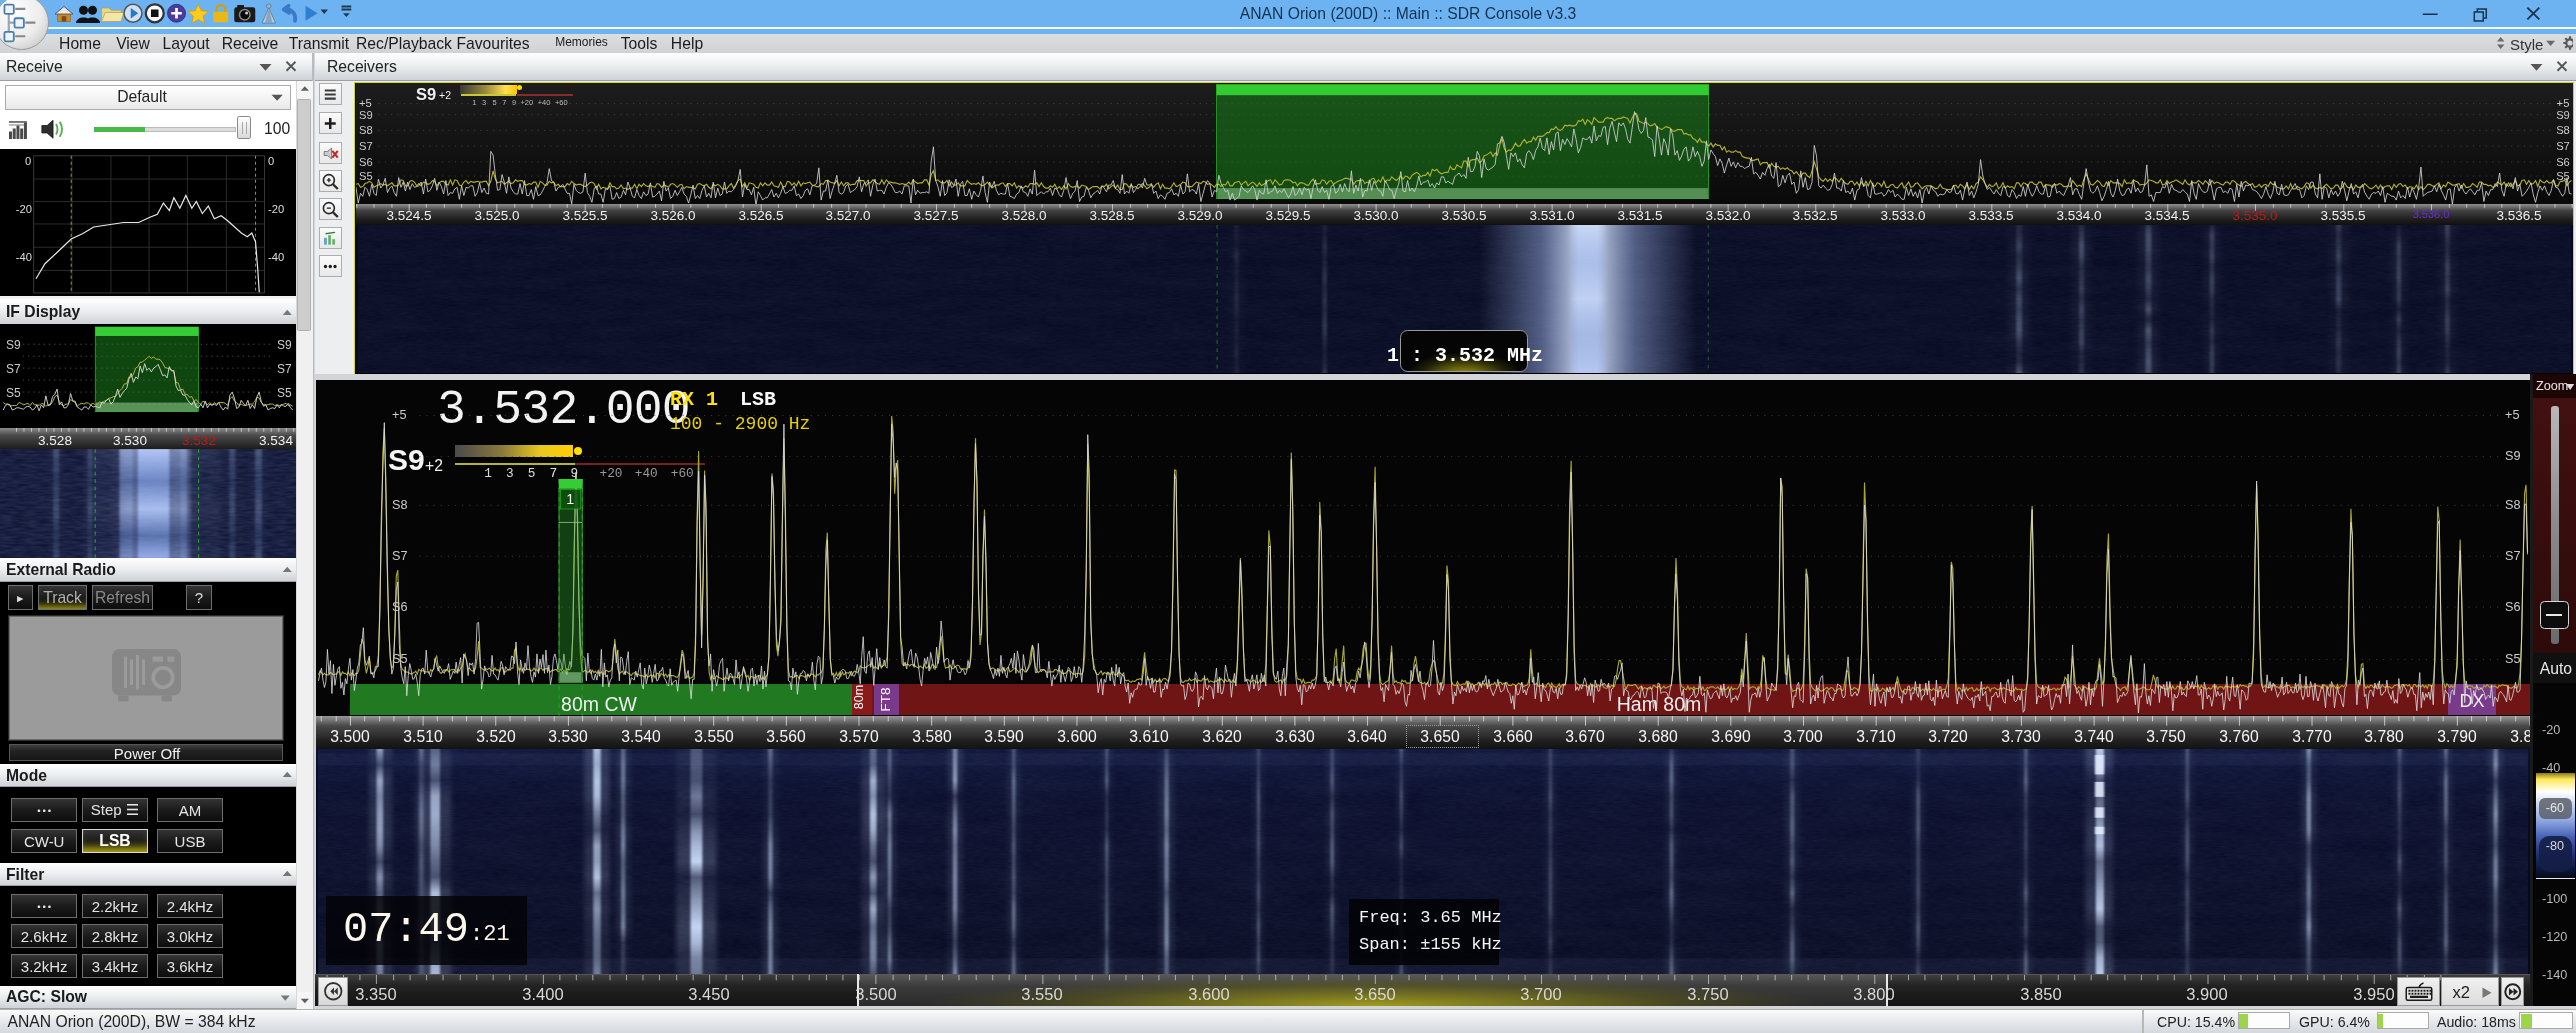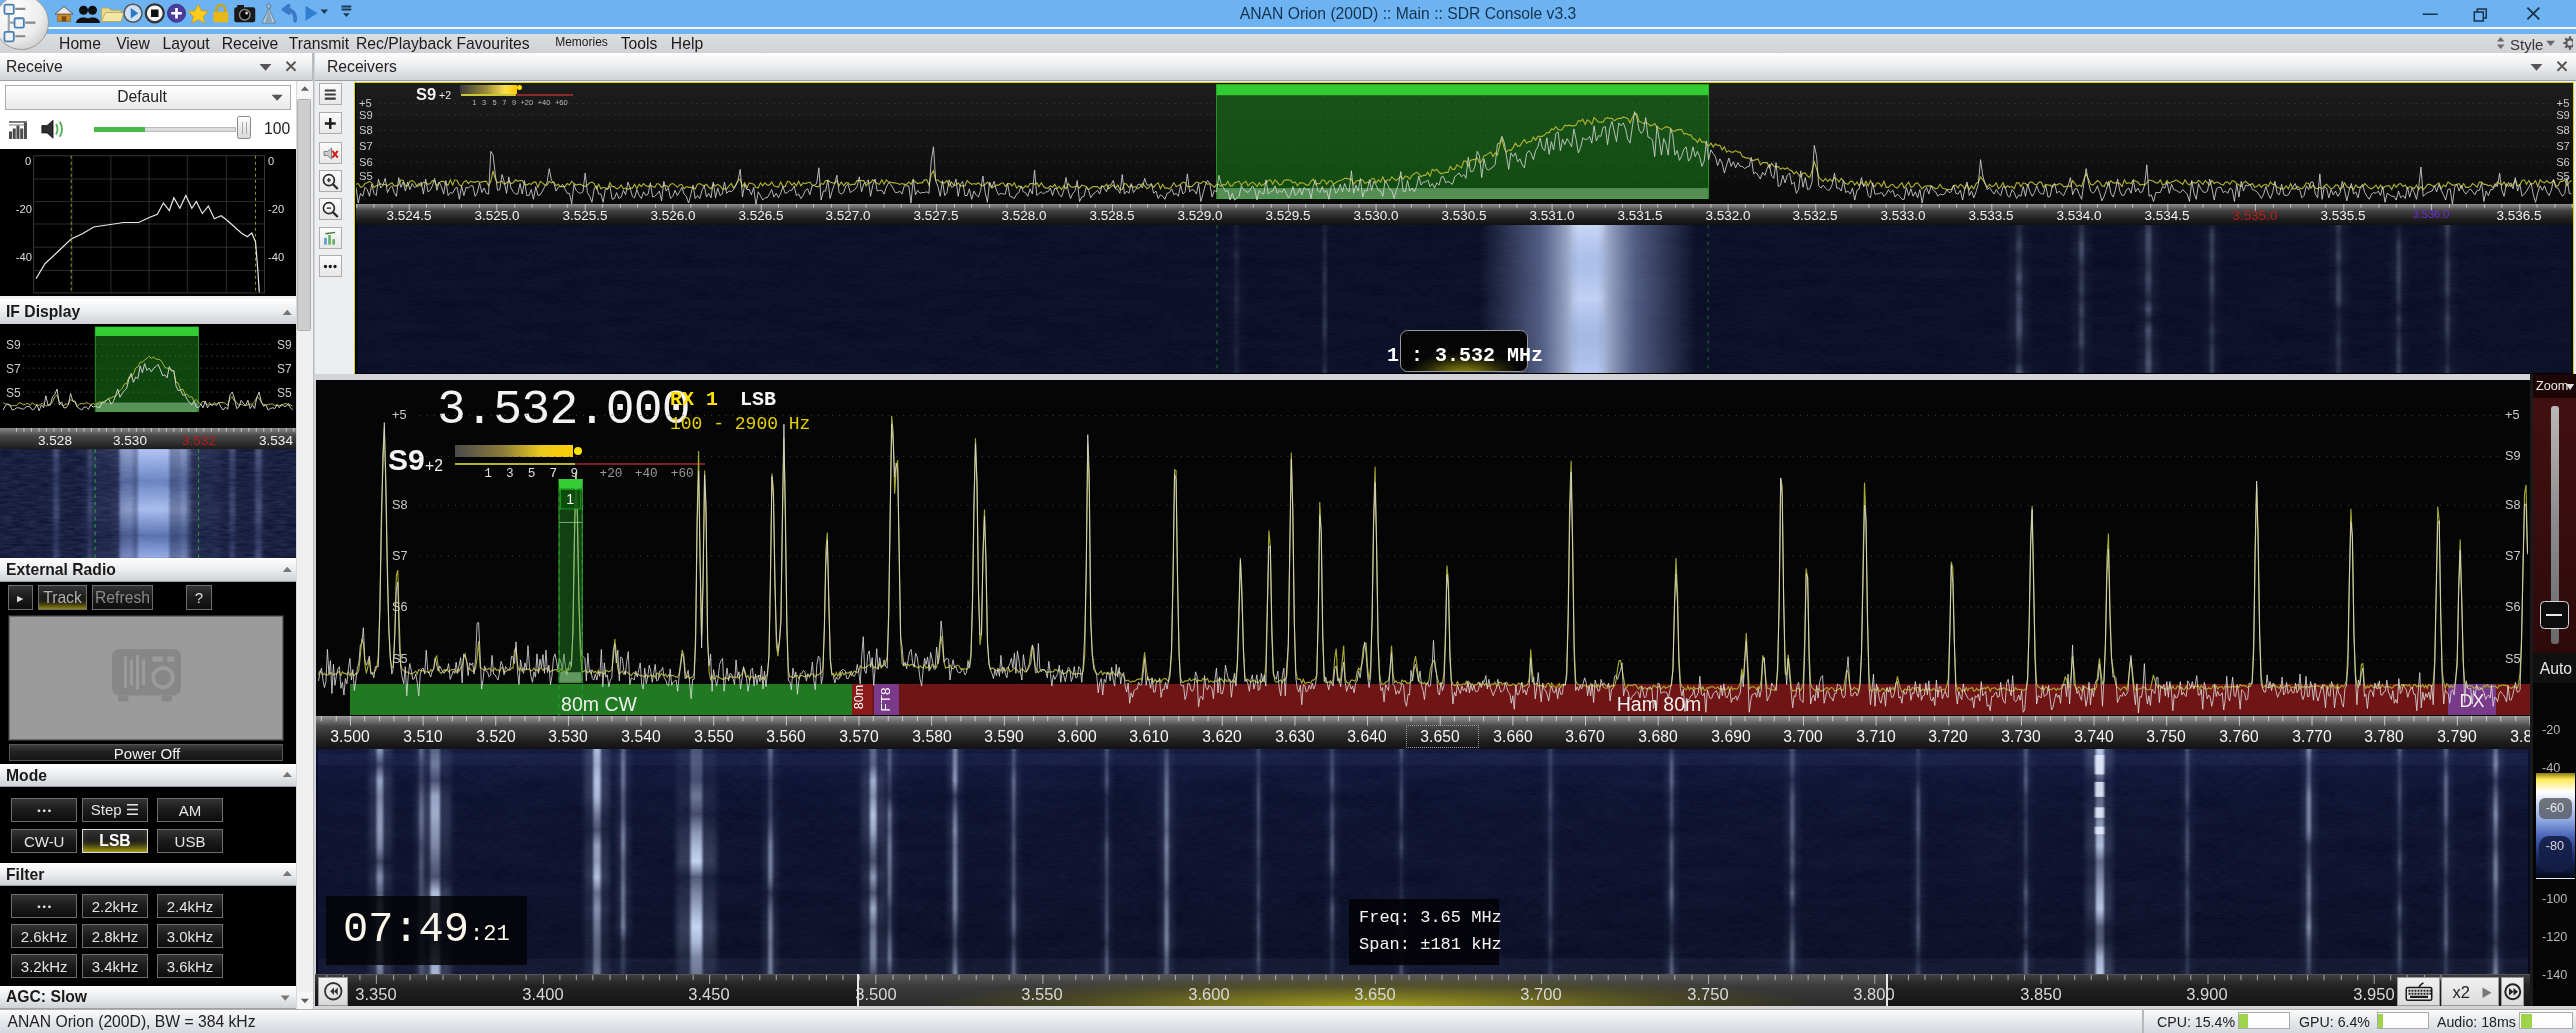--- a/index.html
+++ b/index.html
@@ -1643,21 +1643,21 @@
     <rect x="2377" y="78" width="12" height="14" fill="#e8f0ff" opacity=".85" filter="url(#bl3)"></rect>
     <rect x="2377" y="104" width="12" height="10" fill="#e8f0ff" opacity=".85" filter="url(#bl3)"></rect>
     <rect x="0" y="280" width="2956" height="21" fill="#9ab0e0" opacity=".06"></rect>
     <rect x="0" y="6" width="2956" height="16" fill="#9ab0e0" opacity=".05"></rect>
   </svg>
 <div style="position:absolute;left:326px;top:896px;width:201px;height:69px;background:rgba(2,2,6,0.82);"></div>
 <div style="position:absolute;left:343px;top:906px;font-size:42px;color:#fdf6ea;white-space:nowrap;font-family:Liberation Mono,monospace;">07:49</div>
 <div style="position:absolute;left:470px;top:922px;font-size:22px;color:#fdf6ea;white-space:nowrap;font-family:Liberation Mono,monospace;">:21</div>
 <div style="position:absolute;left:1349px;top:899px;width:150px;height:66px;background:rgba(2,2,6,0.88);"></div>
 <div style="position:absolute;left:1359px;top:908px;font-size:17px;color:#f5f5f5;white-space:nowrap;font-family:Liberation Mono,monospace;">Freq: 3.65 MHz</div>
-<div style="position:absolute;left:1359px;top:935px;font-size:17px;color:#f5f5f5;white-space:nowrap;font-family:Liberation Mono,monospace;">Span: ±181 kHz</div>
+<div style="position:absolute;left:1359px;top:935px;font-size:17px;color:#f5f5f5;white-space:nowrap;font-family:Liberation Mono,monospace;">Span: ±155 kHz</div>
 <div style="position:absolute;left:315px;top:974px;width:2215px;height:32px;background:linear-gradient(#3e3e3e,#222 35%,#141414);border-top:0.7px solid #555;"></div>
 <div style="position:absolute;left:859px;top:974px;width:1028px;height:32px;background:linear-gradient(#5a5a5a,#3a3a3a 40%,#2a2a2a);"></div>
 <div style="position:absolute;left:859px;top:974px;width:1028px;height:32px;background:radial-gradient(55% 120% at 50% 100%, rgba(190,185,25,.8), rgba(120,115,15,.35) 55%, rgba(0,0,0,0) 80%);"></div>
 <div style="position:absolute;left:857px;top:974px;width:2.2px;height:32px;background:#e8e8e8;"></div>
 <div style="position:absolute;left:1886px;top:974px;width:2.2px;height:32px;background:#e8e8e8;"></div>
 <svg style="position:absolute;left:315px;top:975px" width="2215" height="10.5" viewBox="0 0 2958 14">
     <line x1="16" y1="0" x2="16" y2="7" stroke="#cfcfcf"></line>
     <line x1="38" y1="0" x2="38" y2="7" stroke="#cfcfcf"></line>
     <line x1="60" y1="0" x2="60" y2="7" stroke="#cfcfcf"></line>
     <line x1="82" y1="0" x2="82" y2="12" stroke="#cfcfcf"></line>

